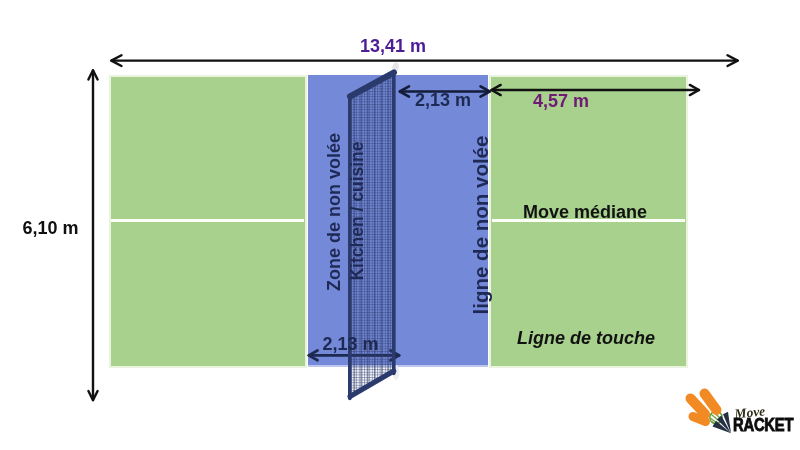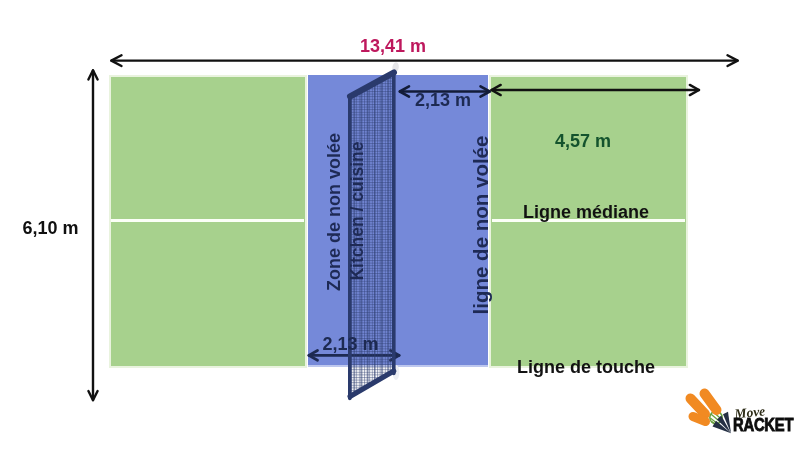--- a/index.html
+++ b/index.html
@@ -98,31 +98,31 @@
     <polygon points="731,433.2 723,414.2 728,411.8"></polygon>
   </g>
 
   <text x="735" y="418.5" font-family="Liberation Serif, serif" font-style="italic" font-weight="bold" font-size="13.5" fill="#2e2d18" transform="rotate(-6 735 418.5)">Move</text>
 
   <g transform="translate(733,431) scale(0.78,1)">
     <text x="0" y="0" font-family="Liberation Sans, sans-serif" font-weight="bold" font-size="19" letter-spacing="-0.3" fill="#0d0d0d" stroke="#0d0d0d" stroke-width="0.9">RACKET</text>
   </g>
 </svg>
 
-<div class="abs lbl" style="left:343px;top:36.5px;width:100px;text-align:center;color:#be185d;">13,41&nbsp;m</div>
+<div class="abs lbl" style="left:343px;top:36.5px;width:100px;text-align:center;color:#4c1d95;">13,41&nbsp;m</div>
 
 <div class="abs lbl" style="left:10.5px;top:219px;width:80px;text-align:center;color:#101010;">6,10&nbsp;m</div>
 
 <div class="abs lbl" style="left:393px;top:91.3px;width:100px;text-align:center;color:#1d2a52;">2,13&nbsp;m</div>
 
-<div class="abs lbl" style="left:533px;top:92.4px;width:100px;text-align:center;color:#14532d;margin-top:40px;">4,57&nbsp;m</div>
+<div class="abs lbl" style="left:533px;top:92.4px;width:100px;text-align:left;color:#701a75;">4,57&nbsp;m</div>
 
-<div class="abs lbl" style="left:523px;top:202.6px;color:#121212;">Ligne médiane</div>
+<div class="abs lbl" style="left:523px;top:202.6px;color:#121212;">Move médiane</div>
 
-<div class="abs lbl" style="left:517px;top:358px;color:#121212;">Ligne de touche</div>
+<div class="abs lbl" style="left:517px;top:329px;color:#121212;font-style:italic;">Ligne de touche</div>
 
 <div class="abs lbl" style="left:300.5px;top:335px;width:100px;text-align:center;color:#1d2a52;">2,13&nbsp;m</div>
 
 <div class="abs lbl" style="left:334px;top:211.5px;width:0;height:0;">
     <span style="position:absolute;transform:translate(-50%,-50%) rotate(-90deg);color:#1e2a55;font-size:18px;white-space:nowrap;display:block;">Zone&nbsp;de&nbsp;non&nbsp;volée</span>
   </div>
 
 <div class="abs lbl" style="left:358px;top:211px;width:0;height:0;">
     <span style="position:absolute;transform:translate(-50%,-50%) rotate(-90deg);color:#1e2a55;font-size:17.5px;white-space:nowrap;display:block;">Kitchen&nbsp;/&nbsp;cuisine</span>
   </div>

